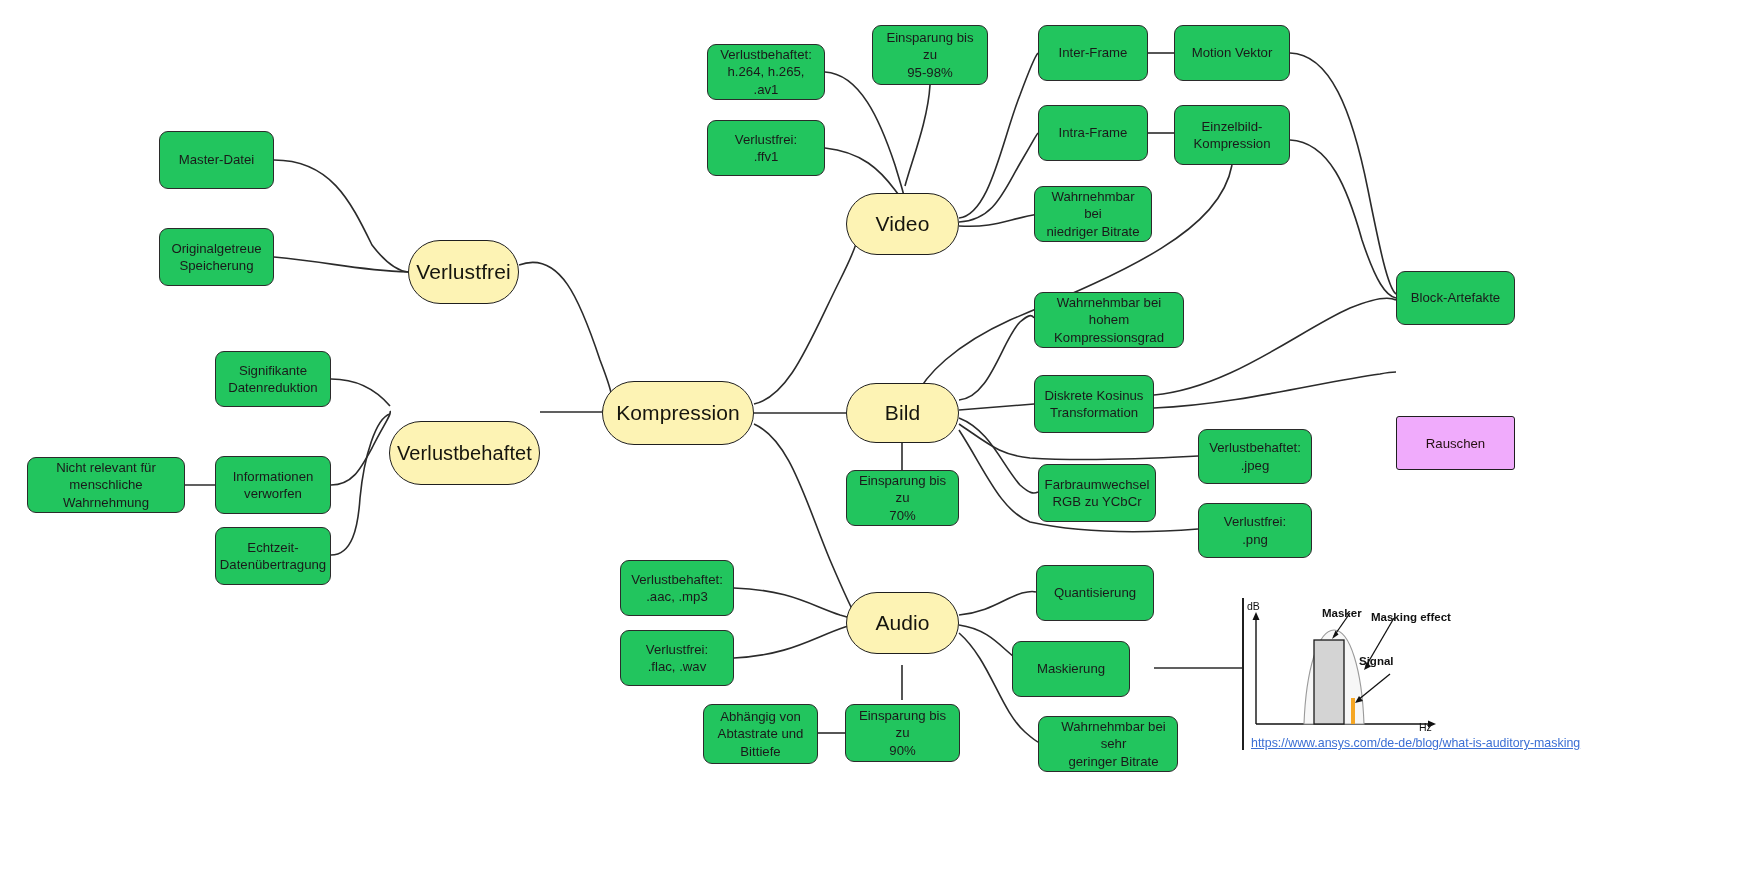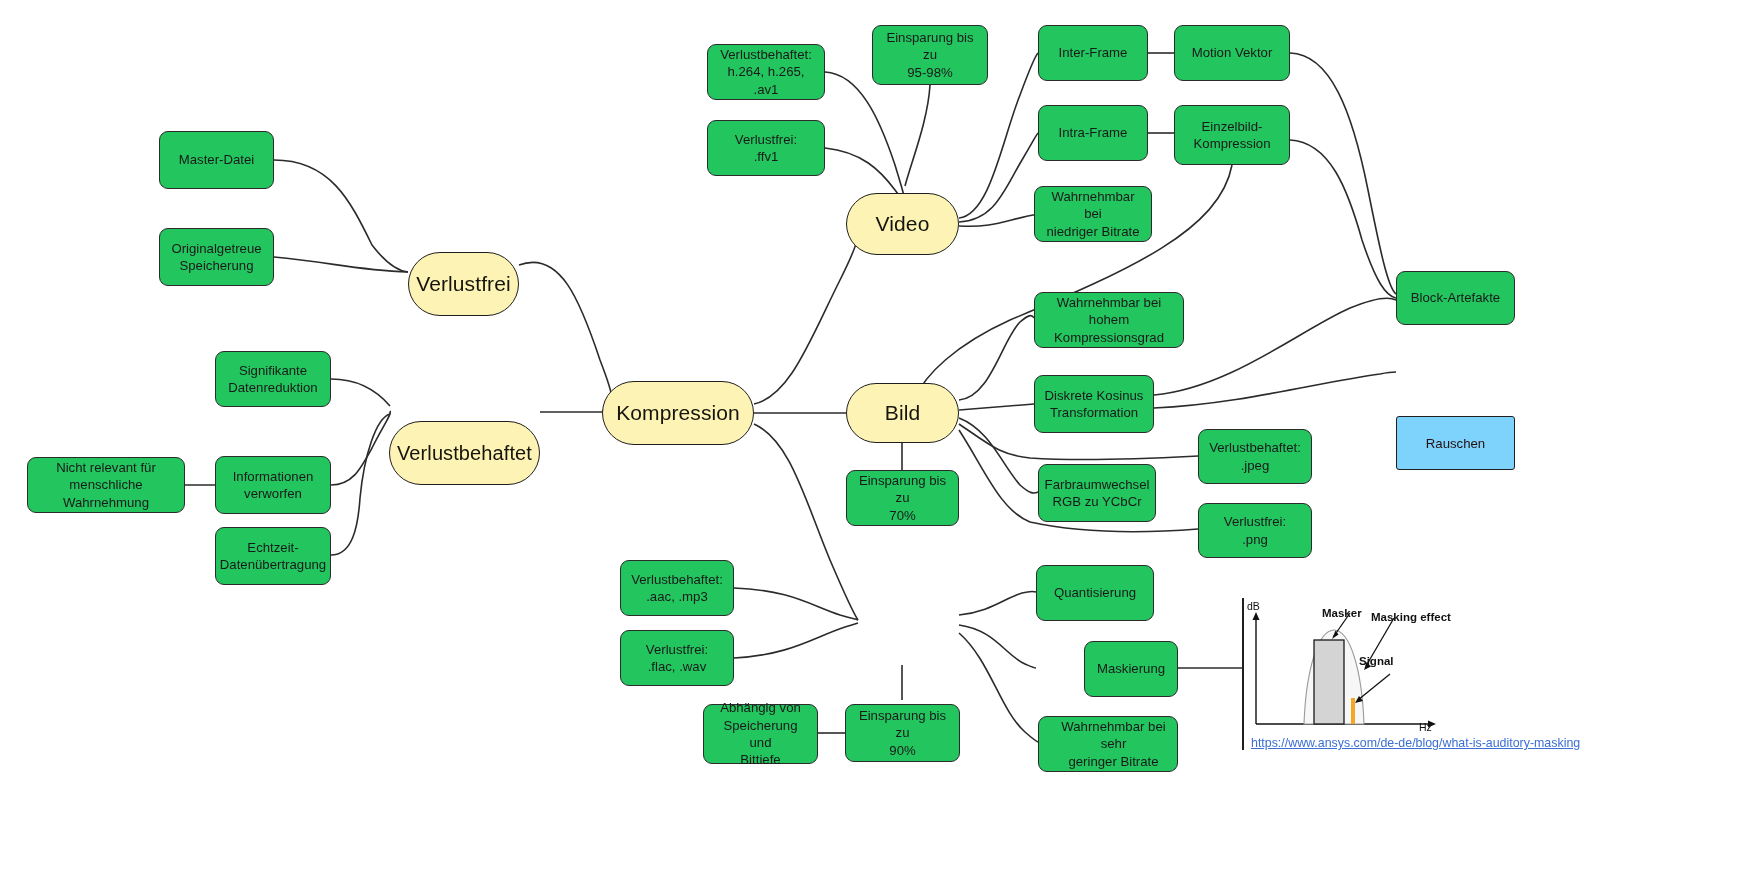--- a/index.html
+++ b/index.html
@@ -4,21 +4,21 @@
 <title>Kompression Mindmap</title>
 <style>
   html,body{margin:0;padding:0;background:#ffffff;}
   body{font-family:"Liberation Sans","DejaVu Sans",sans-serif;}
   #canvas{position:relative;width:1760px;height:887px;background:#ffffff;overflow:hidden;}
   #edges{position:absolute;left:0;top:0;width:1760px;height:887px;pointer-events:none;}
   .node{position:absolute;box-sizing:border-box;display:flex;align-items:center;justify-content:center;text-align:center;}
   .leaf{background:#22c55e;border:1.6px solid #2b2b2b;border-radius:9px;color:#1a1a1a;font-size:13.2px;line-height:1.32;padding:4px 8px;}
   .central{background:#fdf3b4;border:1.9px solid #1f1f1f;border-radius:44px;font-size:21px;color:#15150e;letter-spacing:.1px;}
   .central.small{font-size:20px;}
-  .alert{background:#7dd3fc;border:1.8px solid #1f1f1f;border-radius:3px;color:#241010;font-size:13.2px;}
+  .alert{background:#f0abfc;border:1.8px solid #1f1f1f;border-radius:3px;color:#241010;font-size:13.2px;}
   .sideimg{position:absolute;}
   .url{position:absolute;font-size:12.4px;color:#3b6fd4;text-decoration:underline;white-space:nowrap;cursor:pointer;}
   .divider{position:absolute;background:#1f1f1f;}
   .imglabel{position:absolute;font-size:11.5px;font-weight:bold;color:#111;white-space:nowrap;}
   .axlabel{position:absolute;font-size:10.5px;color:#111;font-family:"Liberation Sans",sans-serif;}
 </style>
 </head>
 <body>
 
 <div id="canvas">
@@ -79,21 +79,21 @@
     </g>
   </svg>
 
   <div class="node leaf" style="left:159px;top:131px;width:115px;height:58px;">
     <span>Master-Datei</span>
   </div>
   <div class="node leaf" style="left:159px;top:228px;width:115px;height:58px;white-space:pre-line;">
     <span>Originalgetreue
 Speicherung</span>
   </div>
-  <div class="node central" style="left:408px;top:252px;width:111px;height:64px;">
+  <div class="node central" style="left:408px;top:240px;width:111px;height:64px;">
     <span>Verlustfrei</span>
   </div>
 
   <div class="node leaf" style="left:215px;top:351px;width:116px;height:56px;white-space:pre-line;">
     <span>Signifikante
 Datenreduktion</span>
   </div>
   <div class="node leaf" style="left:215px;top:456px;width:116px;height:58px;white-space:pre-line;">
     <span>Informationen
 verworfen</span>
@@ -183,33 +183,36 @@
   </div>
 
   <div class="node leaf" style="left:620px;top:560px;width:114px;height:56px;white-space:pre-line;">
     <span>Verlustbehaftet:
 .aac, .mp3</span>
   </div>
   <div class="node leaf" style="left:620px;top:630px;width:114px;height:56px;white-space:pre-line;">
     <span>Verlustfrei:
 .flac, .wav</span>
   </div>
+  <div class="node central" style="left:846px;top:592px;width:113px;height:62px;">
+    <span>Audio</span>
+  </div>
   <div class="node leaf" style="left:703px;top:704px;width:115px;height:60px;white-space:pre-line;">
     <span>Abhängig von
-Speicherung und
+Abtastrate und
 Bittiefe</span>
   </div>
   <div class="node leaf" style="left:845px;top:704px;width:115px;height:58px;white-space:pre-line;">
     <span>Einsparung bis zu
 90%</span>
   </div>
   <div class="node leaf" style="left:1036px;top:565px;width:118px;height:56px;">
     <span>Quantisierung</span>
   </div>
-  <div class="node leaf" style="left:1084px;top:641px;width:94px;height:56px;">
+  <div class="node leaf" style="left:1012px;top:641px;width:118px;height:56px;">
     <span>Maskierung</span>
   </div>
   <div class="node leaf" style="left:1038px;top:716px;width:140px;height:56px;white-space:pre-line;padding-left:19px;">
     <span>Wahrnehmbar bei sehr
 geringer Bitrate</span>
   </div>
 
   <div class="divider" style="left:1242px;top:598px;width:1.6px;height:152px;"></div>
 
   <svg class="sideimg" style="left:1242px;top:596px;" width="250" height="150" viewBox="0 0 250 150">

